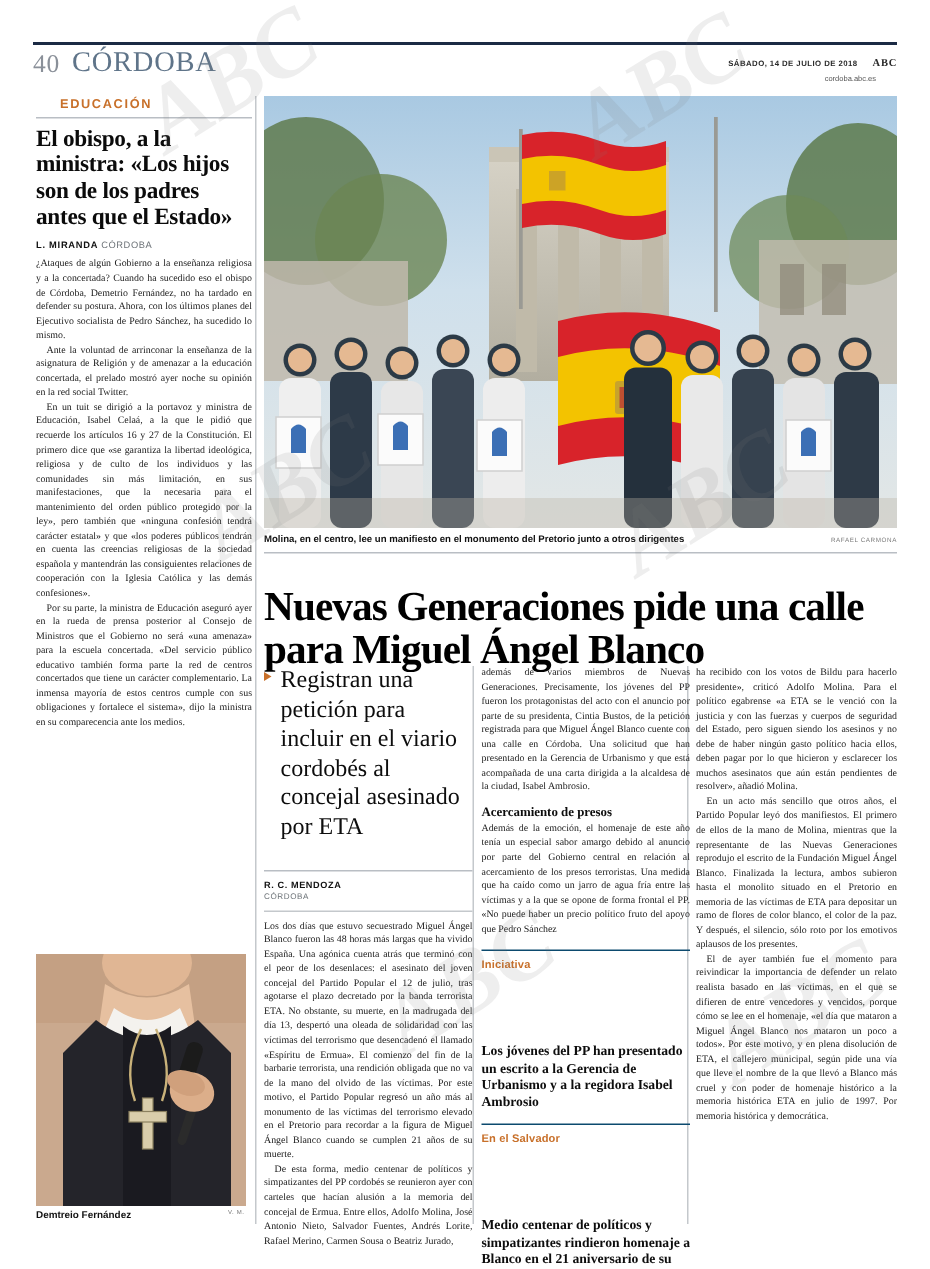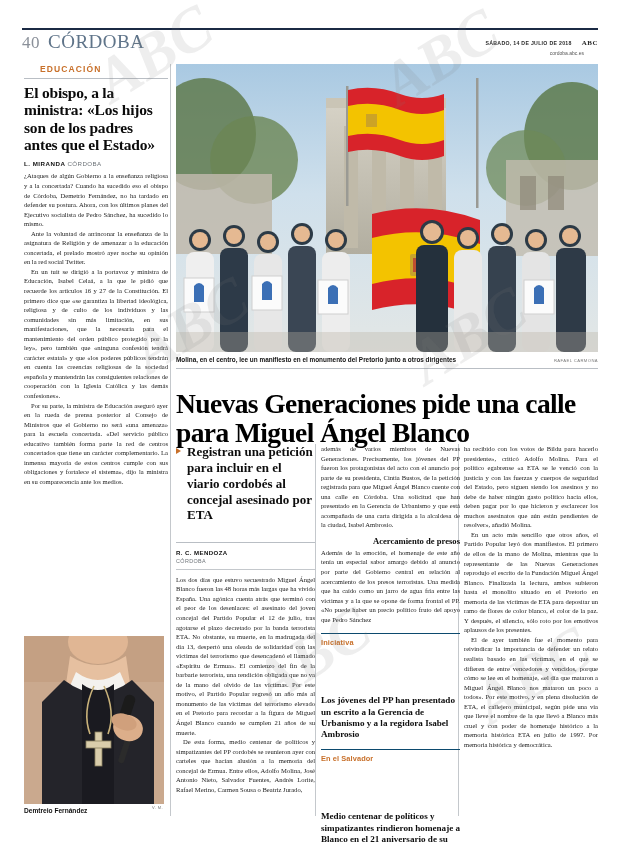--- a/index.html
+++ b/index.html
@@ -258,22 +258,22 @@
     width: 139px;
     top: 444px;
   }
   #art-col-1 { left: 176px; }
   #art-col-2 { left: 321px; }
   #art-col-3 { left: 464px; width: 134px; }
 
   .subhead {
     position: relative;
     font-family: "Liberation Serif", serif;
-    font-weight: bold;
-    font-size: 13px;
+    font-weight: normal;
+    font-size: 16px;
     line-height: 1.22;
     color: #0d0d0d;
     padding-left: 11px;
     margin-bottom: 19px;
   }
   .subhead .tri {
     position: absolute;
     left: 0;
     top: 4px;
     width: 0;
@@ -305,21 +305,20 @@
     height: 1px;
     background: #c4c8cc;
     margin: 4px 0 5px 0;
   }
   .crosshead {
     font-family: "Liberation Serif", serif;
     font-weight: bold;
     font-size: 8.6px;
     color: #0d0d0d;
     margin: 6px 0 2px 0;
-    text-align: right;
   }
 
   
   .teaser {
     margin-top: 9px;
     border-top: 1px solid #0c4a6e;
     padding-top: 4px;
   }
   .teaser-kicker {
     font-family: "Liberation Sans", sans-serif;

